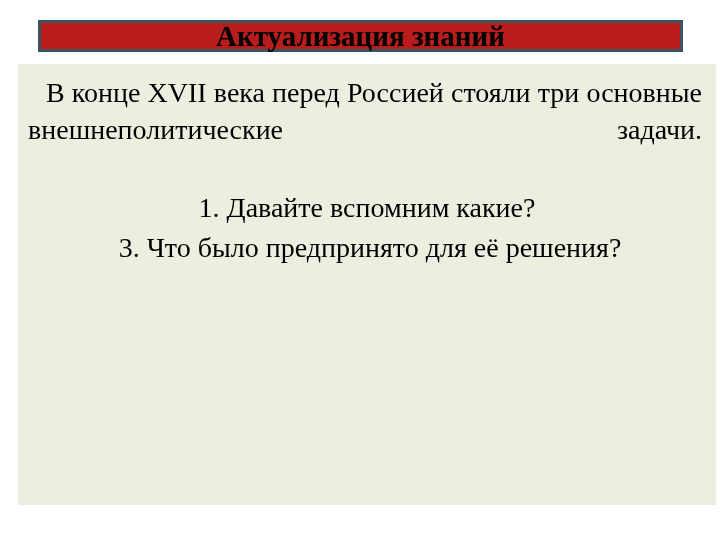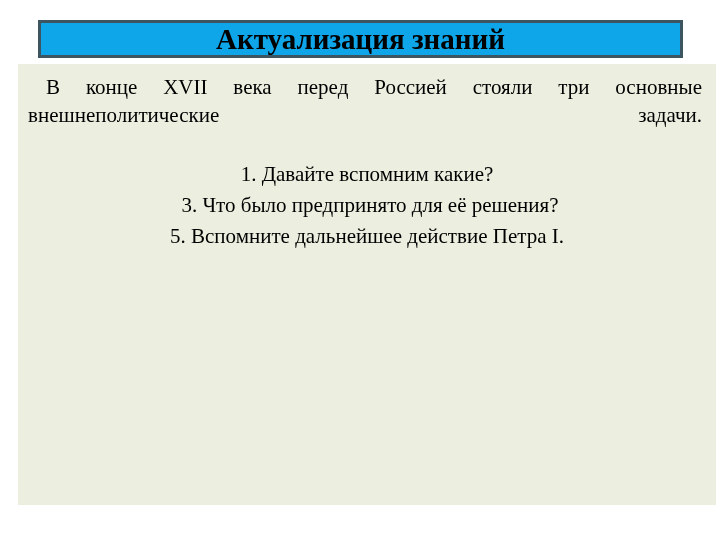--- a/index.html
+++ b/index.html
@@ -19,23 +19,23 @@
     height: 540px;
     background: #ffffff;
   }
 
   
   .title-banner {
     position: absolute;
     left: 38px;
     top: 20px;
     width: 645px;
-    height: 38px;
+    height: 32px;
     box-sizing: border-box;
-    background: #0ea5e9;
+    background: #b91c1c;
     border: 3px solid #3c5560;
     display: flex;
     align-items: center;
     justify-content: center;
   }
   .title-text {
     font-family: "Liberation Serif", "DejaVu Serif", serif;
     font-size: 29px;
     font-weight: bold;
     color: #000000;
@@ -51,21 +51,21 @@
     top: 64px;
     width: 698px;
     height: 441px;
     box-sizing: border-box;
     background: #ecefdf;
     padding: 10px 10px 0 10px;
   }
 
   .para {
     font-family: "Liberation Serif", "DejaVu Serif", serif;
-    font-size: 21px;
+    font-size: 28px;
     color: #000000;
     margin: 0 0 3px 0;
     padding: 0;
     line-height: 1.33;
     text-align: justify;
     text-justify: inter-word;
   }
   .para.lead {
     text-indent: 18px;
     padding-left: 0px;
@@ -102,17 +102,16 @@
   <div class="content-panel">
 
     <p class="para lead">В конце XVII века перед Россией стояли три основные внешнеполитические задачи.</p>
 
     <p class="para nojustify">1. Давайте вспомним какие?</p>
 
 
     <p class="para nojustify indent-sm"> 3. Что было предпринято для её решения?</p>
 
 
-    <p class="para nojustify">5. Вспомните дальнейшее действие Петра I.</p>
 
 
   </div>
 </div>
 
 </body></html>

